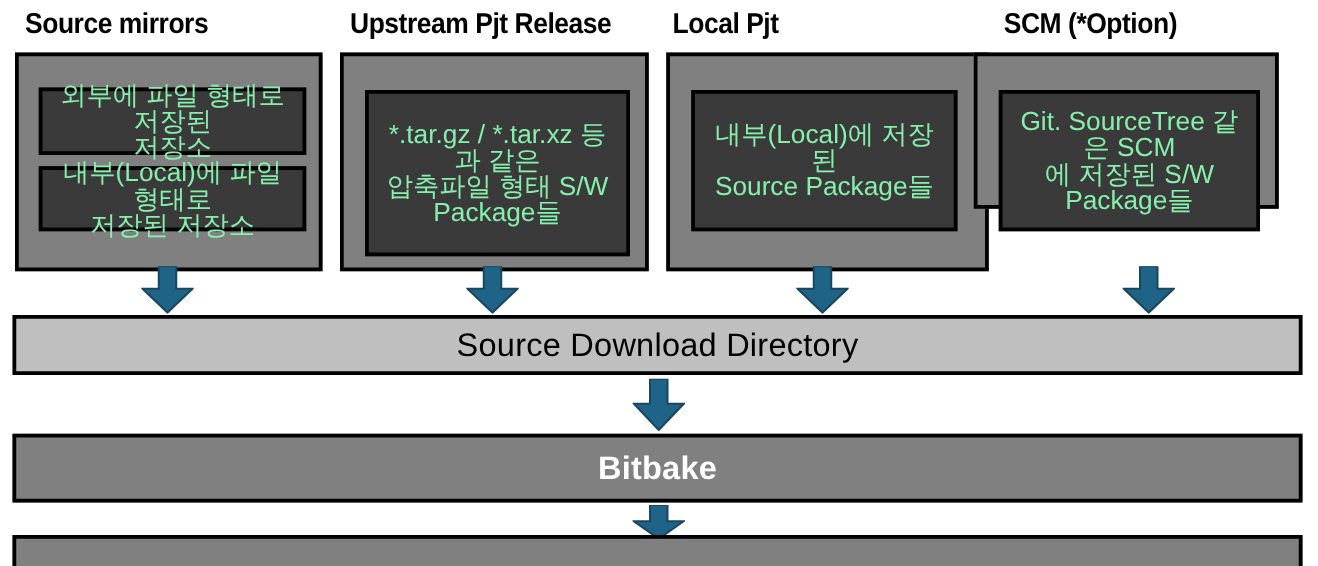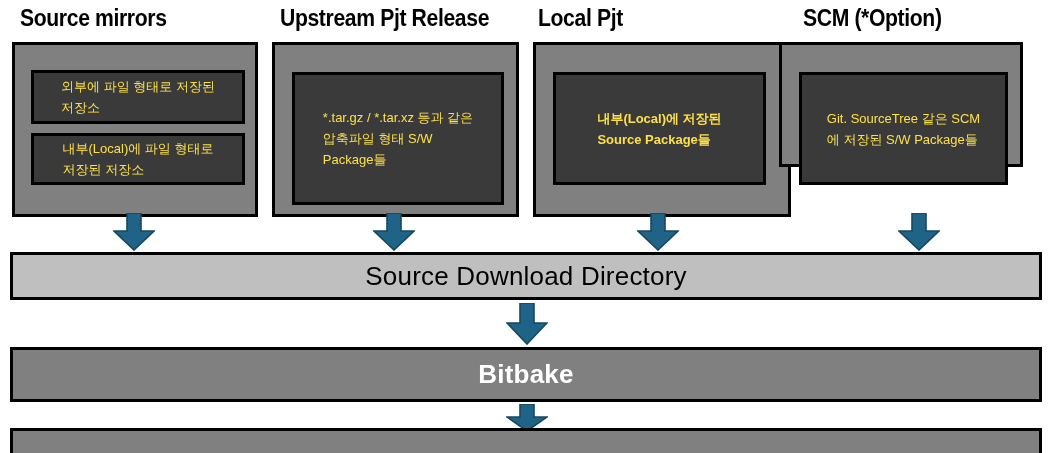--- a/index.html
+++ b/index.html
@@ -40,23 +40,24 @@
     border: 3px solid #000000;
     box-sizing: border-box;
   }
 
   
   .inner-box {
     position: absolute;
     background: #3A3A3A;
     border: 3px solid #000000;
     box-sizing: border-box;
-    color: #fde047;
-    font-size: 13px;
+    color: #86efac;
+    font-size: 21px;
     line-height: 21px;
+    text-align: center;
     display: flex;
     align-items: center;
     justify-content: center;
     padding: 2px 6px;
     white-space: pre-line;
   }
 
   
   .arrow {
     position: absolute;
@@ -108,21 +109,21 @@
     <div class="inner-box" style="left:16px; top:88px; width:214px; height:52px;">내부(Local)에 파일 형태로
 저장된 저장소</div>
   </div>
 
   <div class="panel" style="left:272px; top:42px; width:247px; height:175px;">
     <div class="inner-box" style="left:17px; top:27px; width:212px; height:133px;">*.tar.gz / *.tar.xz 등과 같은
 압축파일 형태 S/W
 Package들</div>
   </div>
 
-  <div class="panel" style="left:533px; top:42px; width:258px; height:175px;font-weight:bold;">
+  <div class="panel" style="left:533px; top:42px; width:258px; height:175px;">
     <div class="inner-box" style="left:17px; top:27px; width:213px; height:113px;">내부(Local)에 저장된
 Source Package들</div>
   </div>
 
   <div class="panel" style="left:779px; top:42px; width:244px; height:125px;">
     <div class="inner-box" style="left:17px; top:27px; width:209px; height:113px;">Git. SourceTree 같은 SCM
 에 저장된 S/W Package들</div>
   </div>
 
   <div class="arrow" style="left:113px; top:213px;">

